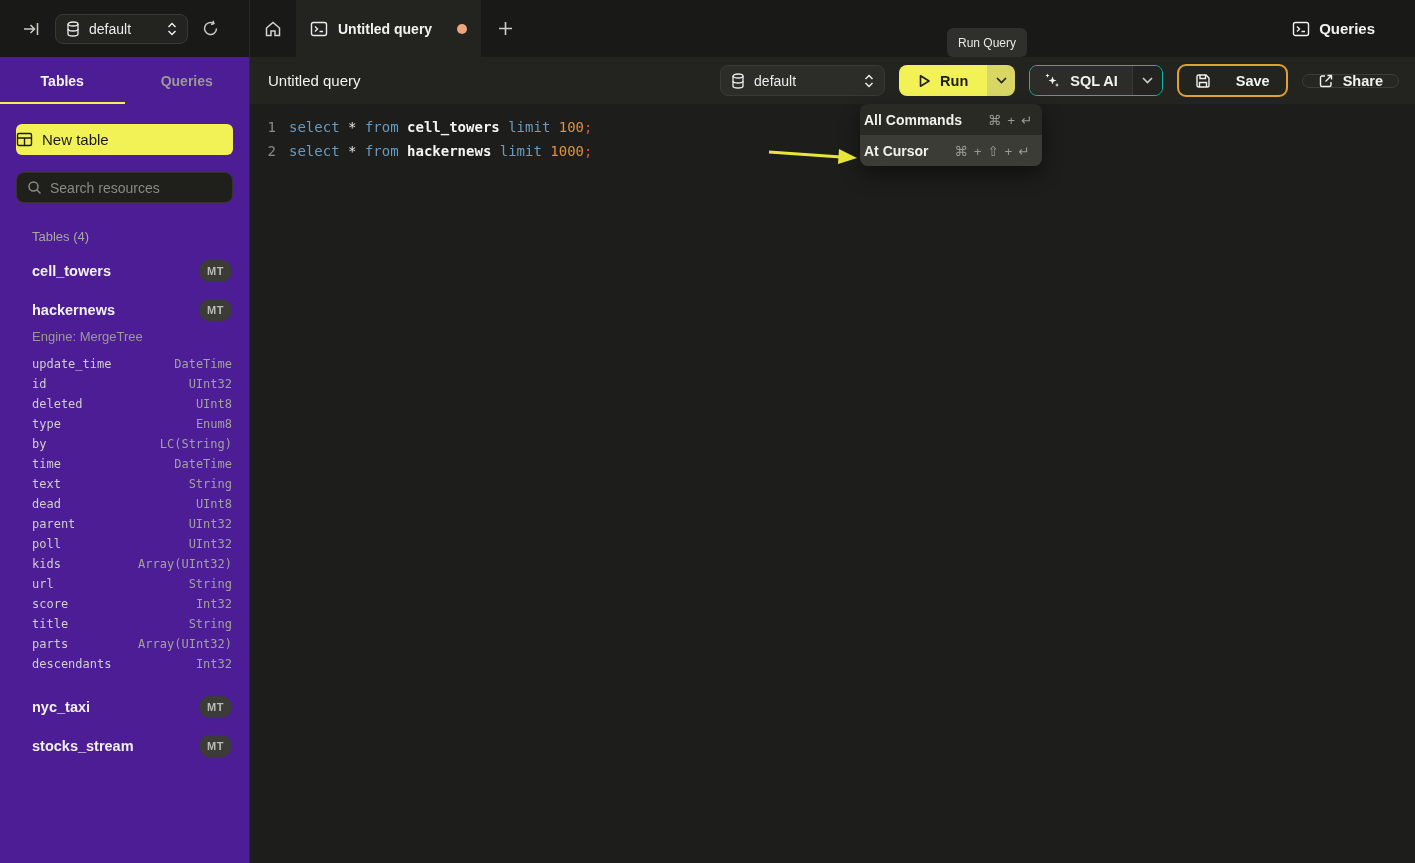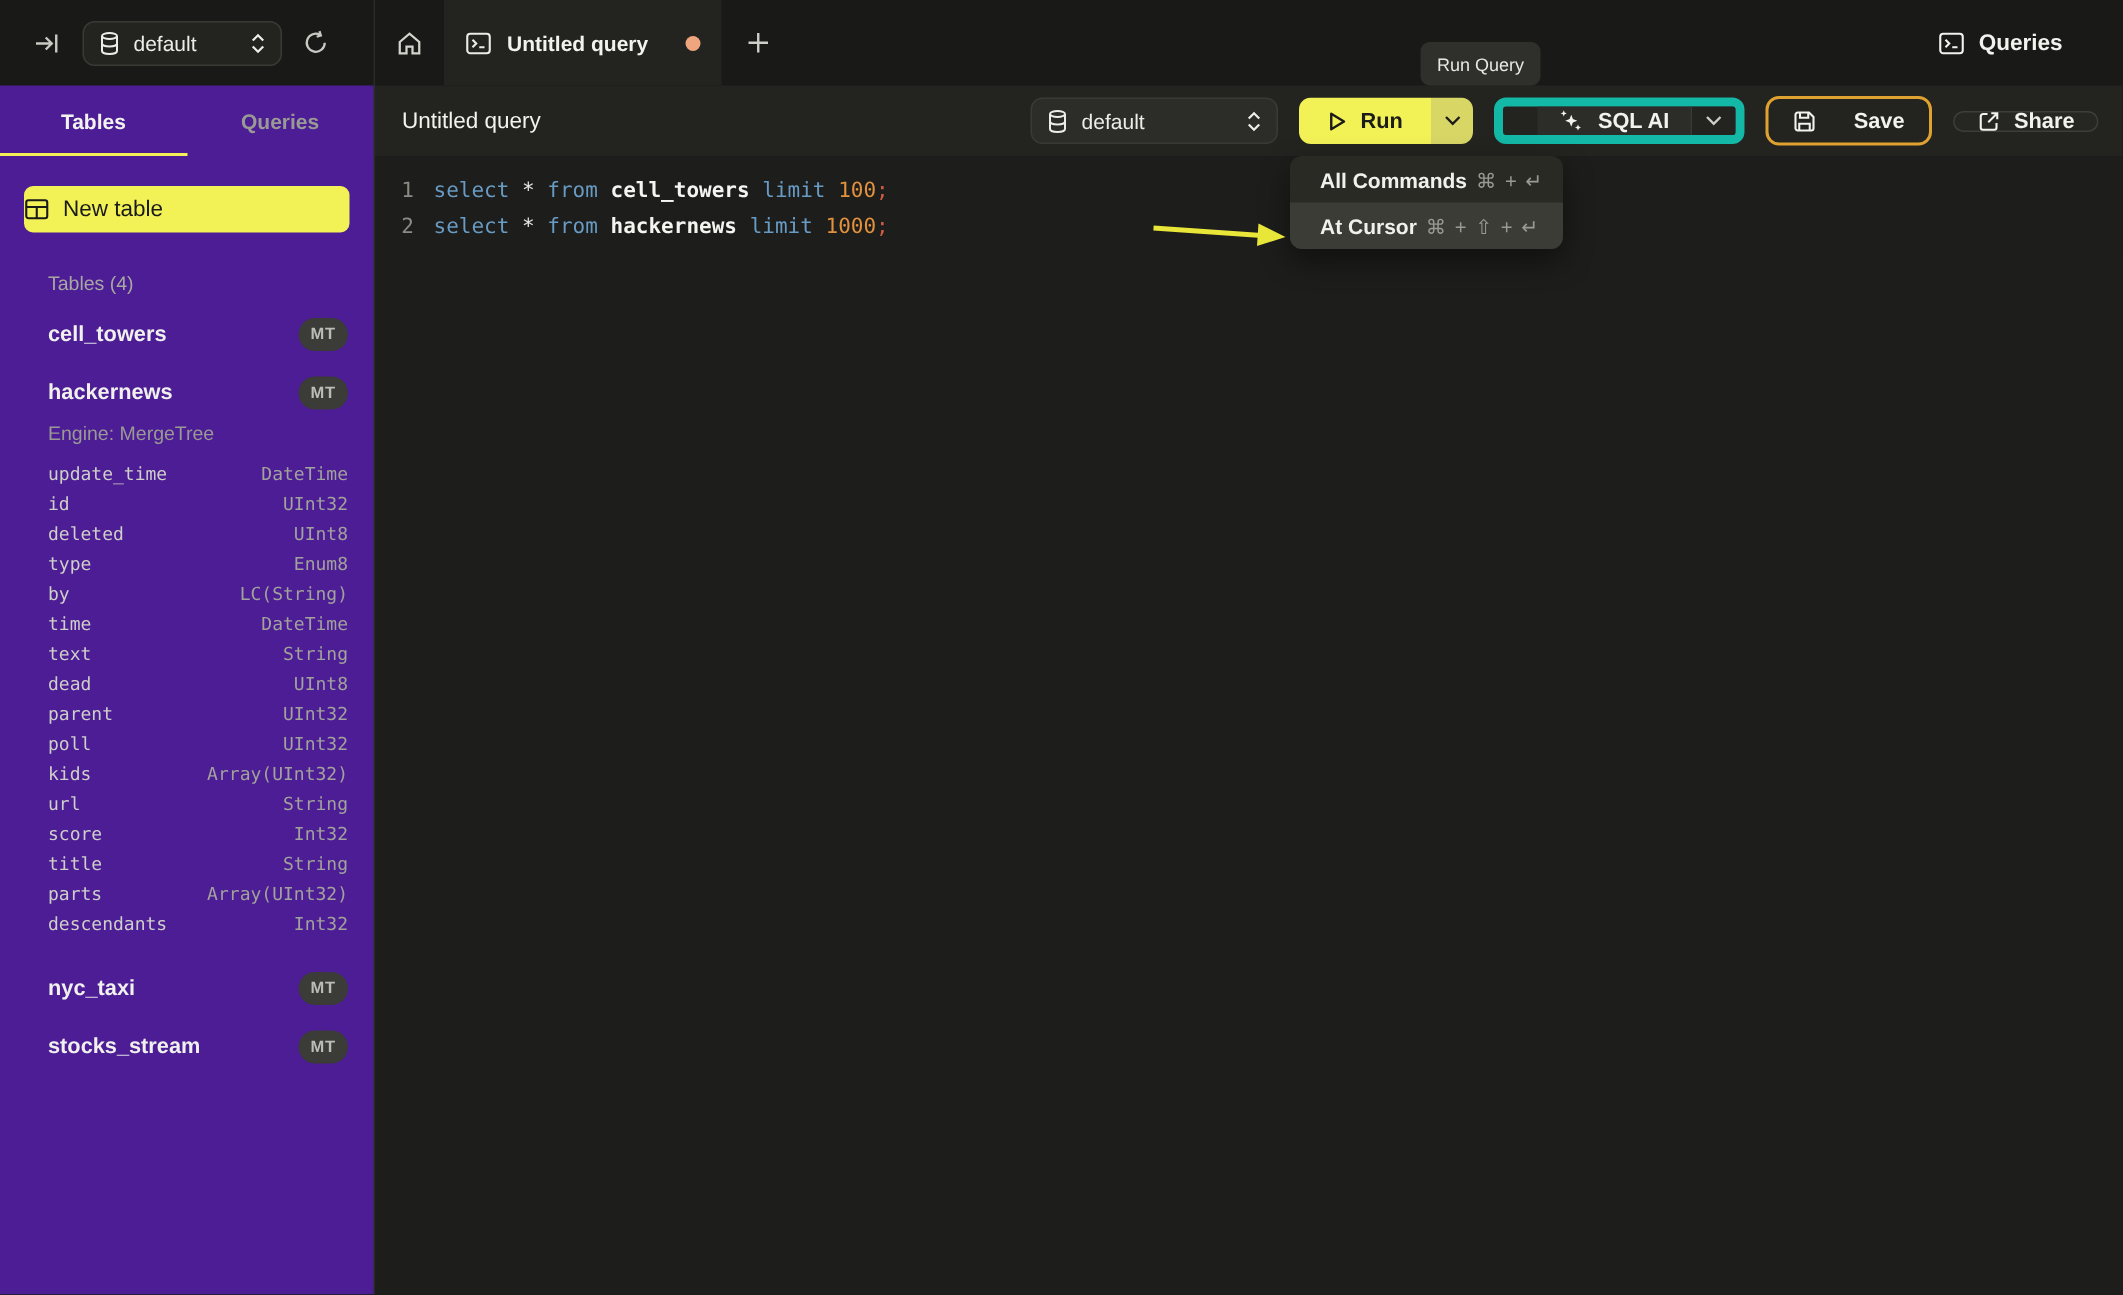--- a/index.html
+++ b/index.html
@@ -50,40 +50,40 @@
 
   
   #main { position:absolute; left:250px; top:57px; right:0; bottom:0; background:#1d1d1b; }
   .main-toolbar { height:47px; background:#232320; display:flex; align-items:center; padding:0 16px 0 18px; }
   .doc-title { font-size:15px; color:#f2f2ee; }
   .tb-controls { margin-left:auto; display:flex; align-items:center; gap:14px; }
   .tb-controls .select-box { width:165px; height:31px; background:#2c2c28; }
   .run-split { display:flex; height:31px; border-radius:8px; overflow:hidden; cursor:pointer; }
   .run-main { background:#f2f257; color:#1c1c1a; display:flex; align-items:center; gap:9px; padding:0 19px; font-size:14.5px; font-weight:600; }
   .run-chevron { width:28px; background:#d8d665; color:#1c1c1a; display:flex; align-items:center; justify-content:center; }
-  .sqlai-split { display:flex; height:31px; border:6px solid #14b8a6; border-radius:8px; overflow:hidden; cursor:pointer;padding-left:23px; }
+  .sqlai-split { display:flex; height:31px; border:1px solid #14b8a6; border-radius:8px; overflow:hidden; cursor:pointer; }
   .sqlai-main { background:#2c2c28; display:flex; align-items:center; gap:9px; padding:0 14px; font-size:14.5px; font-weight:600; color:#f2f2ee; }
   .sqlai-chevron { width:30px; background:#232320; border-left:1px solid #3a3a35; color:#cfcfc9; display:flex; align-items:center; justify-content:center; }
   .save-btn { height:33px; border:2px solid #dfa231; border-radius:9px; background:#23231f; display:flex; align-items:center; gap:25px; padding:0 16px; font-size:14.5px; font-weight:600; color:#f2f2ee; cursor:pointer; }
   .share-btn { height:14px; border:1px solid #3e3e39; border-radius:8px; background:#262622; display:flex; align-items:center; gap:9px; padding:0 15px; font-size:14.5px; font-weight:600; color:#f2f2ee; cursor:pointer; }
 
   
   .editor { padding-top:11px; font-family:"DejaVu Sans Mono", monospace; font-size:14px; }
   .code-line { display:flex; height:24px; line-height:24px; white-space:pre; }
   .gutter { width:26px; text-align:right; color:#8b8b85; flex:0 0 26px; }
   .code-text { padding-left:13px; }
   .tk-kw { color:#689bc4; }
   .tk-op { color:#e6e6e2; }
   .tk-tbl { color:#f4f4f0; font-weight:700; }
   .tk-num { color:#e2913d; }
   .tk-semi { color:#ce5a41; }
 
   
   .run-menu { position:absolute; left:610px; top:47px; width:182px; background:#2a2a25; border-radius:8px; box-shadow:0 8px 20px rgba(0,0,0,0.45); overflow:hidden; z-index:20; }
-  .menu-item { height:31px; display:flex; align-items:center; padding:0 20px; gap:6px; font-size:14px; color:#f0f0ec; font-weight:600; cursor:pointer; white-space:nowrap; }
+  .menu-item { height:31px; display:flex; align-items:center; padding:0 4px; gap:26px; font-size:14px; color:#f0f0ec; font-weight:600; cursor:pointer; white-space:nowrap; }
   .menu-item .shortcut { color:#9a9a94; font-weight:400; font-size:13.5px; letter-spacing:1px; }
   .menu-item.active { background:#3c3c36; }
 
   
   #arrow-annotation { position:absolute; left:515px; top:86px; z-index:25; pointer-events:none; }
 </style>
 </head>
 <body>
 
 <div id="topbar">
@@ -165,20 +165,29 @@
   <div class="new-table-btn">
     <span>
       <svg width="17" height="17" viewBox="0 0 17 17" fill="none" stroke="currentColor" stroke-width="1.4">
         <rect x="1.5" y="2.5" width="14" height="12" rx="1.5"></rect>
         <path d="M1.5 7 H15.5 M8.5 7 V14.5"></path>
       </svg>
     </span>
     <span>New table</span>
   </div>
 
+  <div class="search-box">
+    <span>
+      <svg width="15" height="15" viewBox="0 0 15 15" fill="none" stroke="#8a8a84" stroke-width="1.5">
+        <circle cx="6.5" cy="6.5" r="4.5"></circle>
+        <path d="M10 10 L13.5 13.5"></path>
+      </svg>
+    </span>
+    <input type="text" placeholder="Search resources" style="">
+  </div>
 
   <div class="sb-section">Tables (4)</div>
 
   <div class="table-row">
     <span class="tname">cell_towers</span>
     <span class="mt-badge">MT</span>
   </div>
 
   <div class="table-row">
     <span class="tname">hackernews</span>

